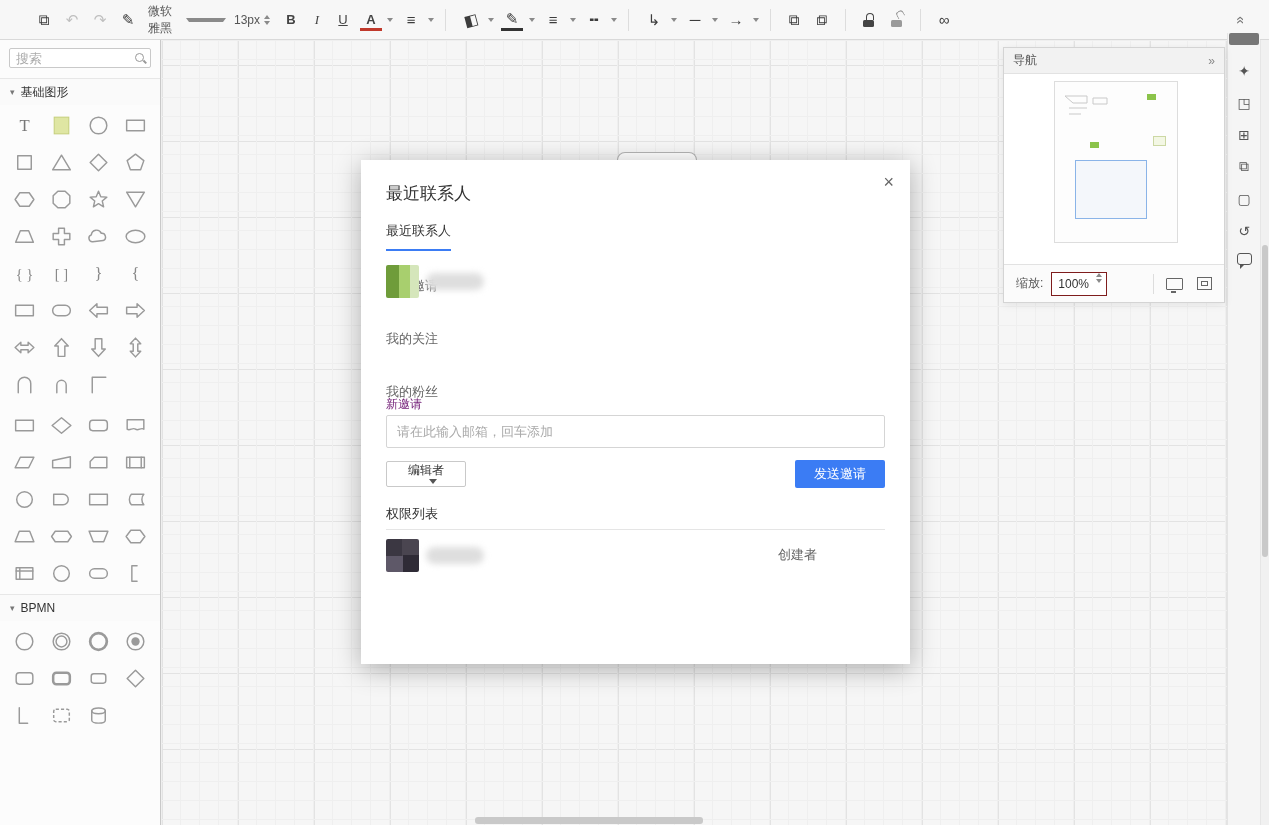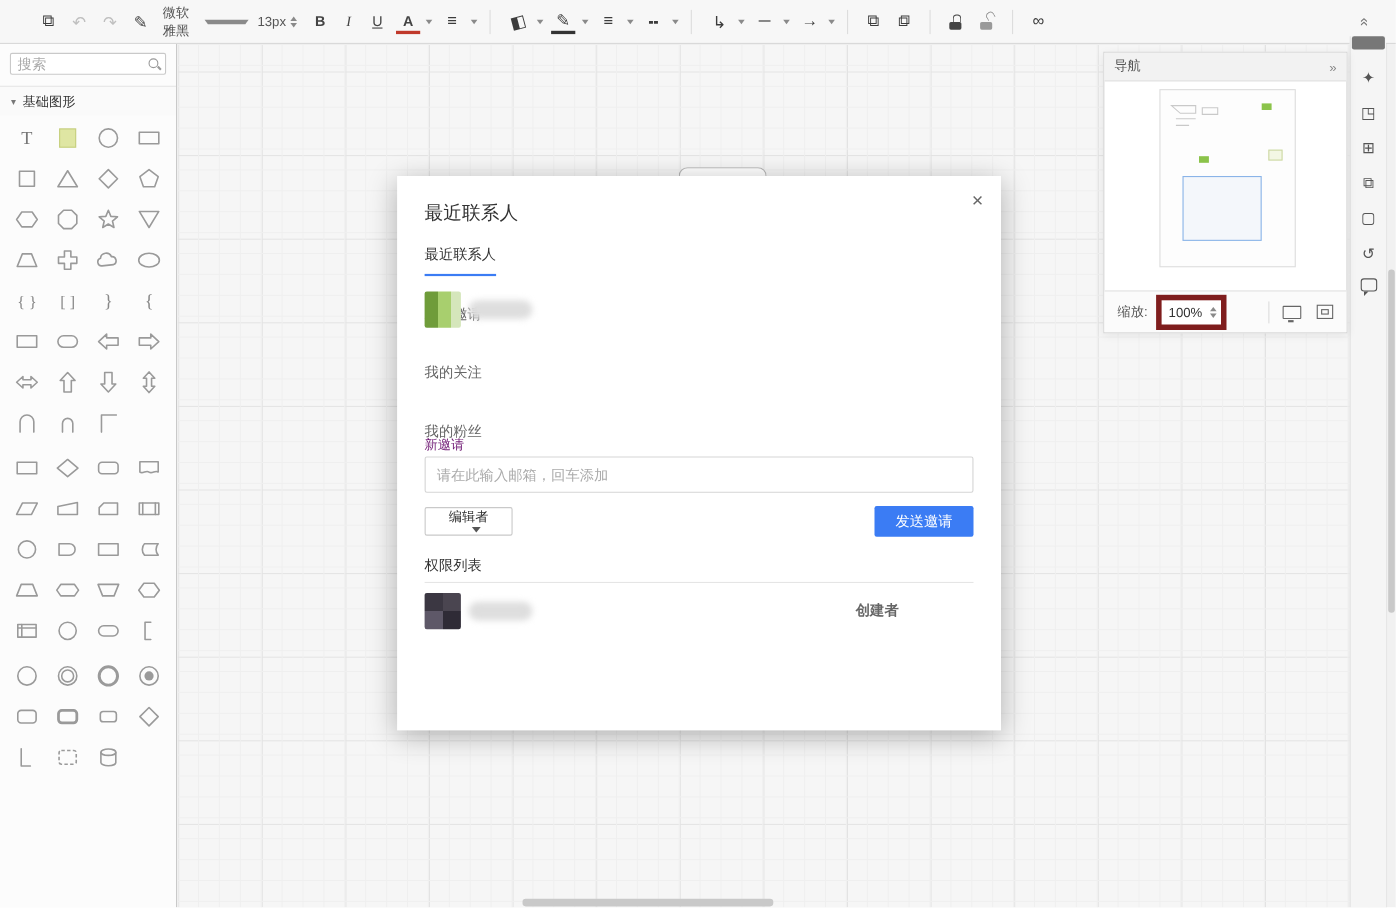--- a/index.html
+++ b/index.html
@@ -91,21 +91,21 @@
   .nav-map{position:absolute;left:50px;top:33px;width:122px;height:160px;background:#fdfdfd;border:1px solid #ddd;}
   .map-sketch{position:absolute;left:4px;top:6px;}
   .map-green1{position:absolute;left:92px;top:12px;width:9px;height:6px;background:#8bc34a;}
   .map-green2{position:absolute;left:35px;top:60px;width:9px;height:6px;background:#8bc34a;}
   .map-pale{position:absolute;left:98px;top:54px;width:11px;height:8px;background:#f3f7e4;border:1px solid #ccd8a4;}
   .nav-viewport{position:absolute;left:20px;top:78px;width:70px;height:57px;border:1px solid #8ab4e8;
     background:rgba(138,180,232,0.08);cursor:move;}
   .nav-foot{position:absolute;left:0;bottom:0;width:100%;height:38px;border-top:1px solid #e2e2e2;
     display:flex;align-items:center;padding:0 12px;box-sizing:border-box;background:#fbfbfb;}
   .zoom-label{font-size:12px;color:#555;margin-right:8px;}
-  .zoom-box{display:flex;align-items:center;border:5px solid #7f1d1d;background:#fff;height:22px;padding:0 4px;}
+  .zoom-box{display:flex;border:1px solid #7f1d1d;background:#fff;height:22px;padding:0 4px;}
   .zoom-input{width:32px;border:none;outline:none;font-size:12px;color:#333;font-family:inherit;}
   .nav-foot-sep{width:1px;height:20px;background:#ddd;margin:0 12px 0 auto;}
   .monitor-icon{position:relative;width:15px;height:10px;border:1.5px solid #666;border-radius:1px;margin-right:14px;cursor:pointer;}
   .monitor-icon::after{content:'';position:absolute;left:4px;bottom:-4px;width:5px;height:2px;background:#666;}
   .fit-icon{position:relative;width:13px;height:11px;border:1.5px solid #666;cursor:pointer;}
   .fit-icon::after{content:'';position:absolute;left:3px;top:2.5px;width:5px;height:3.5px;border:1.5px solid #666;}
 
   
   #dialog{position:absolute;left:361px;top:160px;width:549px;height:504px;background:#fff;
     box-shadow:0 5px 25px rgba(0,0,0,0.3);z-index:10;}
@@ -125,21 +125,21 @@
   .email-input::placeholder{color:#aaa;}
   .role-row{position:absolute;left:25px;top:300px;width:499px;display:flex;align-items:center;}
   .role-select{display:flex;align-items:center;border:1px solid #c9c9c9;border-radius:2px;height:24px;
     padding:0 8px;font-size:12px;color:#333;background:#fff;cursor:pointer;min-width:62px;flex-direction:column;}
   .role-caret{width:0;height:0;border-left:4px solid transparent;border-right:4px solid transparent;
     border-top:5px solid #555;margin-left:14px;}
   .send-btn{margin-left:auto;width:90px;height:28px;background:#3b7cf4;color:#fff;border:none;
     border-radius:2px;font-size:13px;cursor:pointer;font-family:inherit;}
   .perm-label{position:absolute;left:25px;top:345px;font-size:13px;color:#333;}
   .perm-divider{position:absolute;left:25px;top:369px;width:499px;border-top:1px solid #e5e5e5;}
-  .member-row{position:absolute;left:25px;top:378px;width:499px;height:34px;display:flex;align-items:center;font-weight:bold;}
+  .member-row{position:absolute;left:25px;top:378px;width:499px;height:34px;display:flex;align-items:center;}
   .member-role{margin-left:auto;margin-right:68px;font-size:13px;color:#666;}
 </style>
 </head>
 <body>
 
 <div id="app">
 
   <div id="toolbar">
     <span class="tb-icon">⧉</span>
     <span class="tb-icon disabled">↶</span>
@@ -470,20 +470,21 @@
           <svg width="25" height="25" viewBox="0 0 24 24">
             <rect x="3.5" y="7.5" width="17" height="9" rx="4.5" stroke="#9a9a9a" fill="none" stroke-width="1.4" stroke-linejoin="round" stroke-linecap="round"></rect>
           </svg>
         </div>
         <div class="shape-cell">
           <svg width="25" height="25" viewBox="0 0 24 24">
             <path d="M13.5,4.5 H8.5 V19.5 H13.5" stroke="#9a9a9a" fill="none" stroke-width="1.4" stroke-linejoin="round" stroke-linecap="round"></path>
           </svg>
         </div>
       </div>
+    <div class="sec-head">BPMN</div>
     <div class="shape-grid">
         <div class="shape-cell">
           <svg width="25" height="25" viewBox="0 0 24 24">
             <circle cx="12" cy="12" r="8" stroke="#9a9a9a" fill="none" stroke-width="1.4" stroke-linejoin="round" stroke-linecap="round"></circle>
           </svg>
         </div>
         <div class="shape-cell">
           <svg width="25" height="25" viewBox="0 0 24 24">
             <circle cx="12" cy="12" r="8" stroke="#9a9a9a" fill="none" stroke-width="1.4" stroke-linejoin="round" stroke-linecap="round"></circle>
             <circle cx="12" cy="12" r="5.2" stroke="#9a9a9a" fill="none" stroke-width="1.4" stroke-linejoin="round" stroke-linecap="round"></circle>

